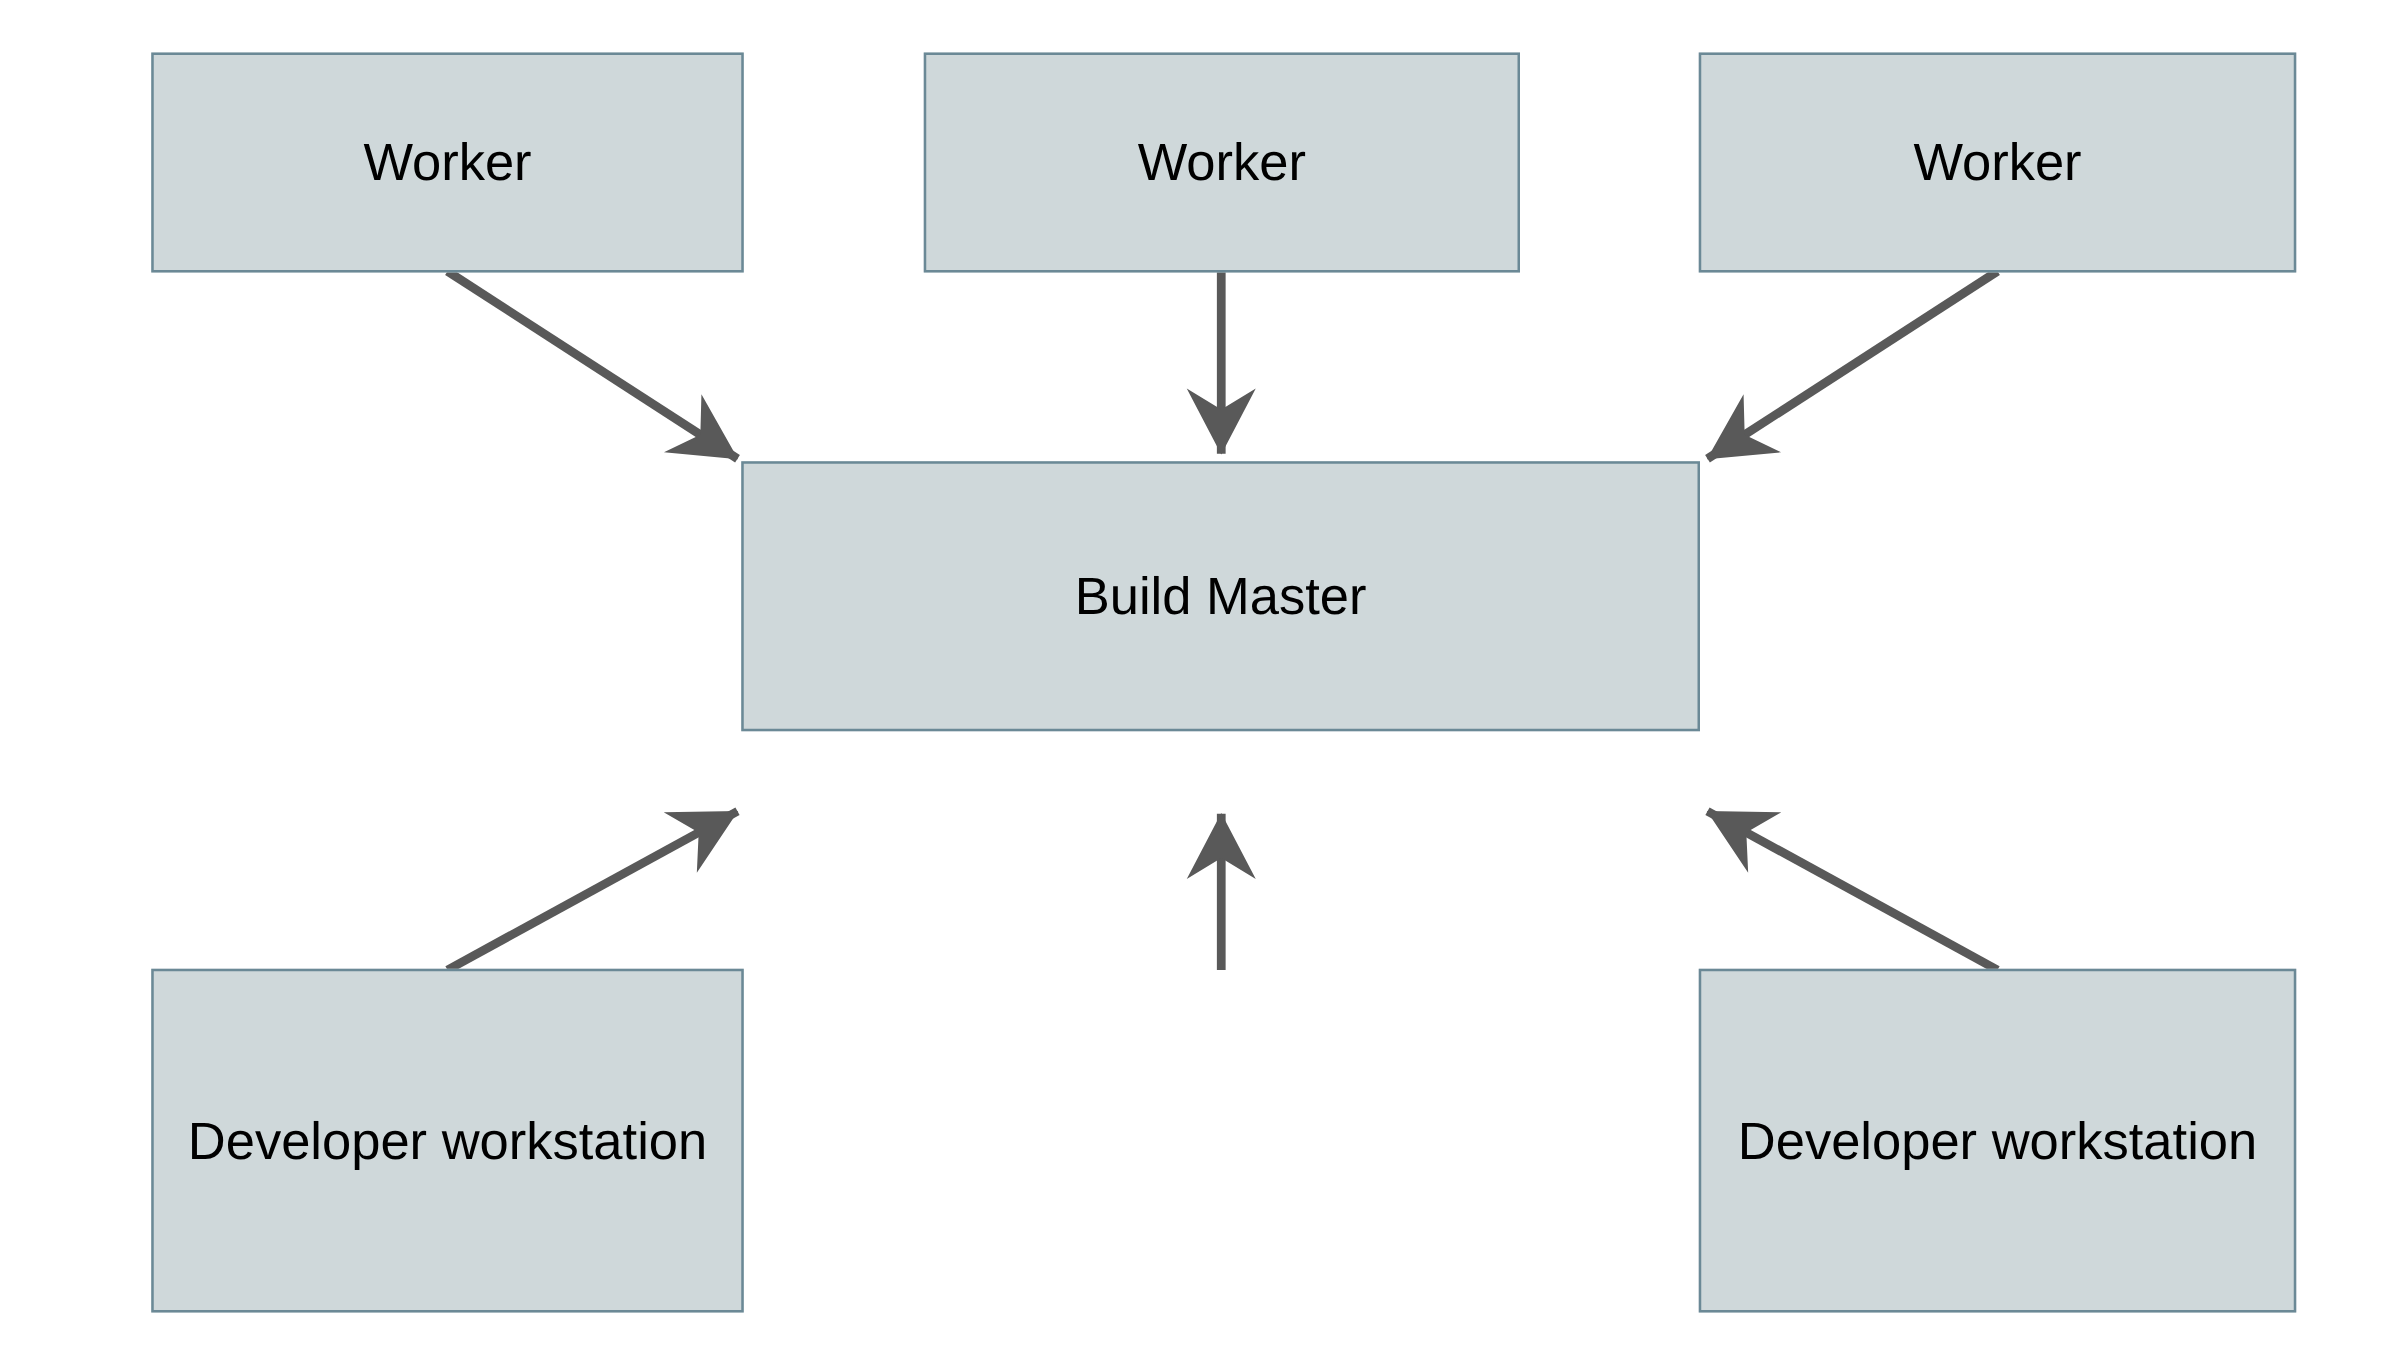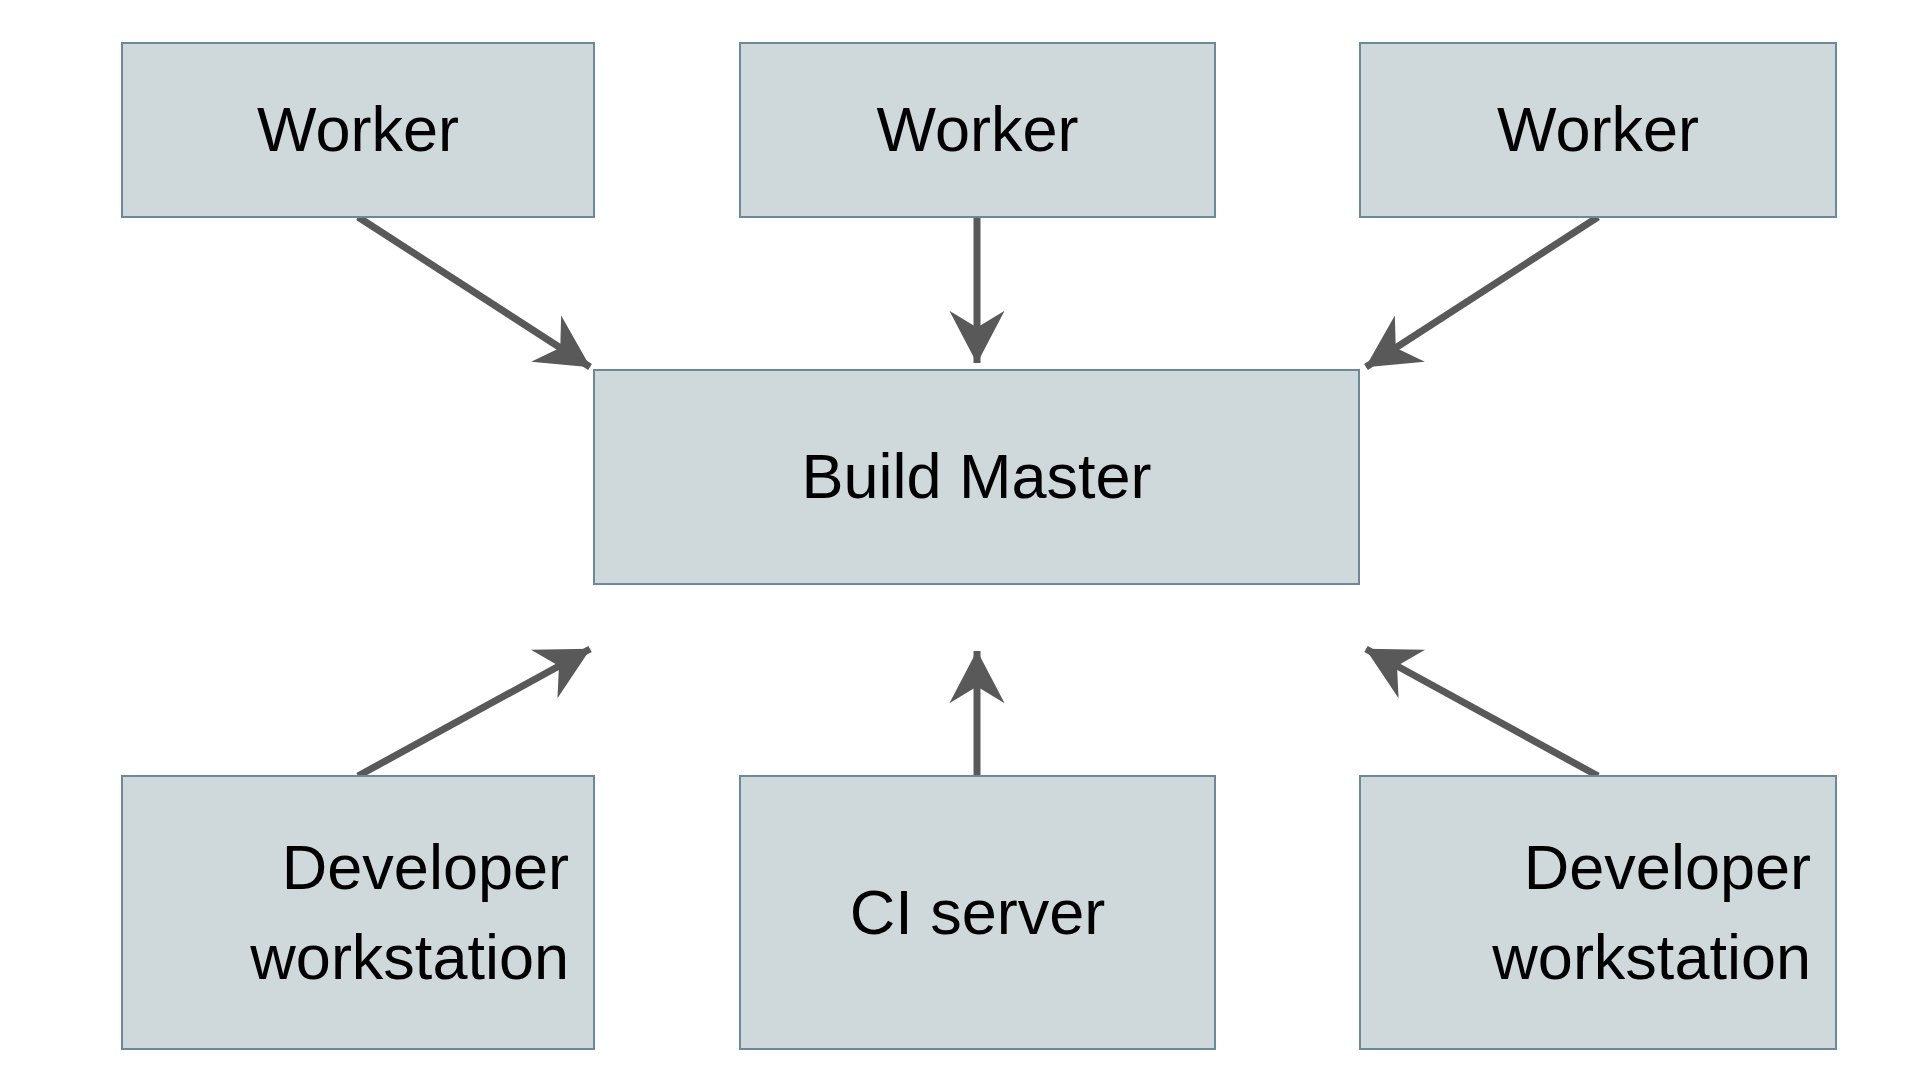--- a/index.html
+++ b/index.html
@@ -20,21 +20,21 @@
   }
   .node {
     position: absolute;
     background: var(--node-fill);
     border: 2px solid var(--node-border);
     display: flex;
     align-items: center;
     justify-content: center;
     text-align: right;
     color: var(--text);
-    font-size: 63px;
+    font-size: 42px;
     line-height: 1.42;
     font-weight: 400;
     padding: 16px 24px;
   }
   
   .pos-worker-1      { left: 121px;  top: 42px;  width: 474px; height: 176px; }
   .pos-worker-2      { left: 739px;  top: 42px;  width: 477px; height: 176px; }
   .pos-worker-3      { left: 1359px; top: 42px;  width: 478px; height: 176px; }
   .pos-build-master  { left: 593px;  top: 369px; width: 767px; height: 216px; }
   .pos-dev-left      { left: 121px;  top: 775px; width: 474px; height: 275px; }
@@ -82,21 +82,18 @@
   </div>
 
   <div class="node pos-build-master">
     <span>Build Master</span>
   </div>
 
   <div class="node pos-dev-left">
     <span>Developer workstation</span>
   </div>
 
-  <div class="node pos-ci-server">
-    <span>CI server</span>
-  </div>
 
   <div class="node pos-dev-right">
     <span>Developer workstation</span>
   </div>
 
 </div>
 
 </body></html>

